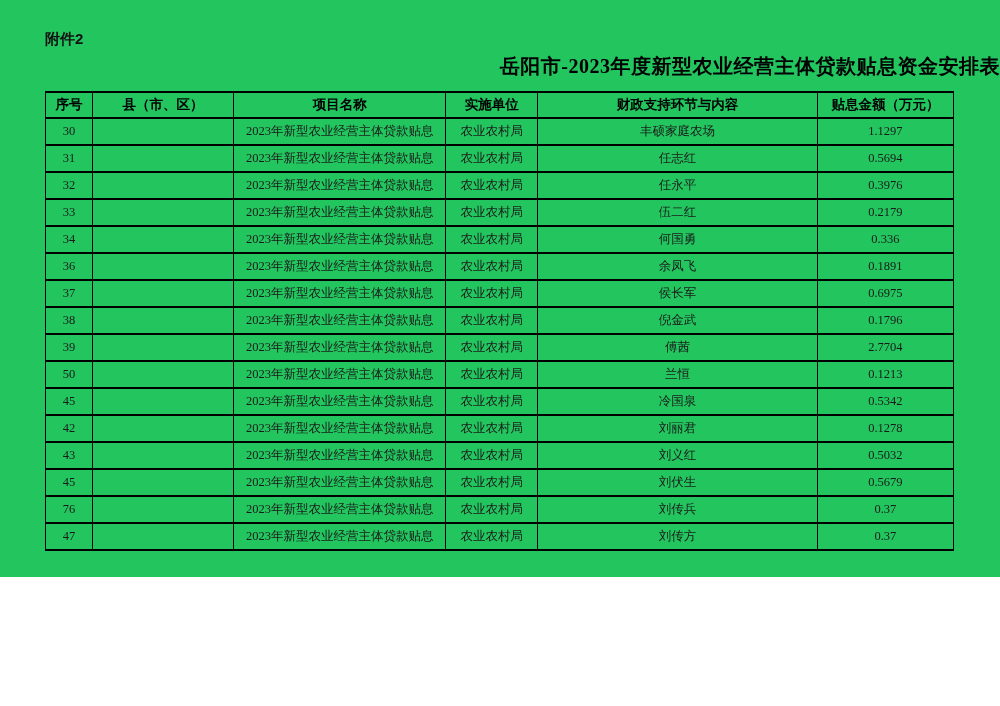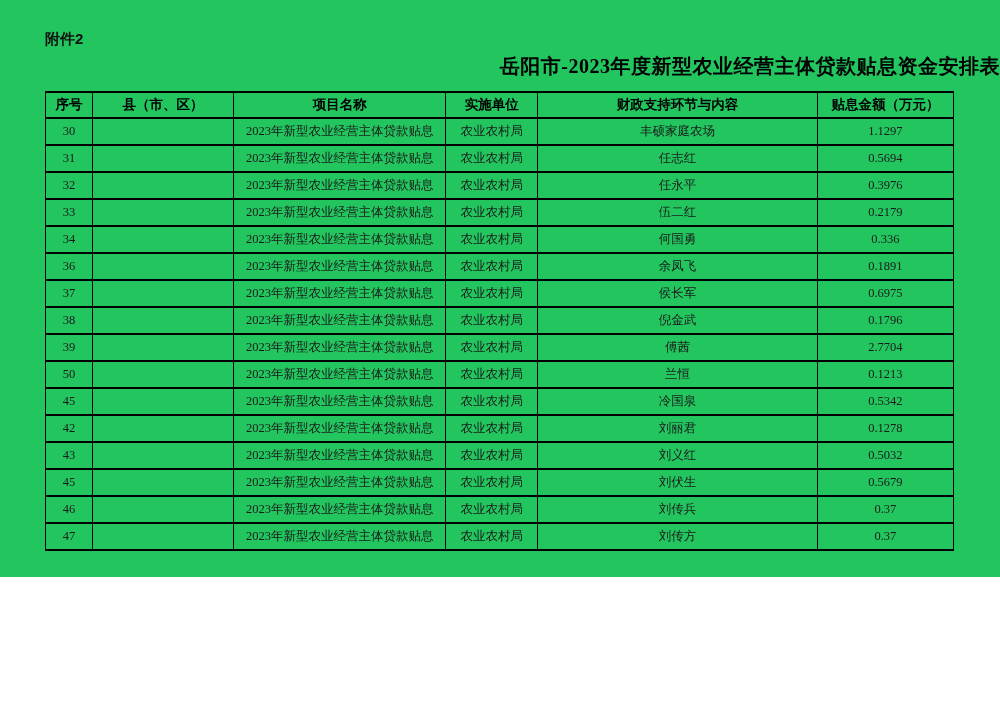--- a/index.html
+++ b/index.html
@@ -214,21 +214,21 @@
         </tr>
         <tr>
           <td>45</td>
           <td></td>
           <td>2023年新型农业经营主体贷款贴息</td>
           <td>农业农村局</td>
           <td>刘伏生</td>
           <td>0.5679</td>
         </tr>
         <tr>
-          <td>46</td>
+          <td>76</td>
           <td></td>
           <td>2023年新型农业经营主体贷款贴息</td>
           <td>农业农村局</td>
           <td>刘传兵</td>
           <td>0.37</td>
         </tr>
         <tr>
           <td>47</td>
           <td></td>
           <td>2023年新型农业经营主体贷款贴息</td>

